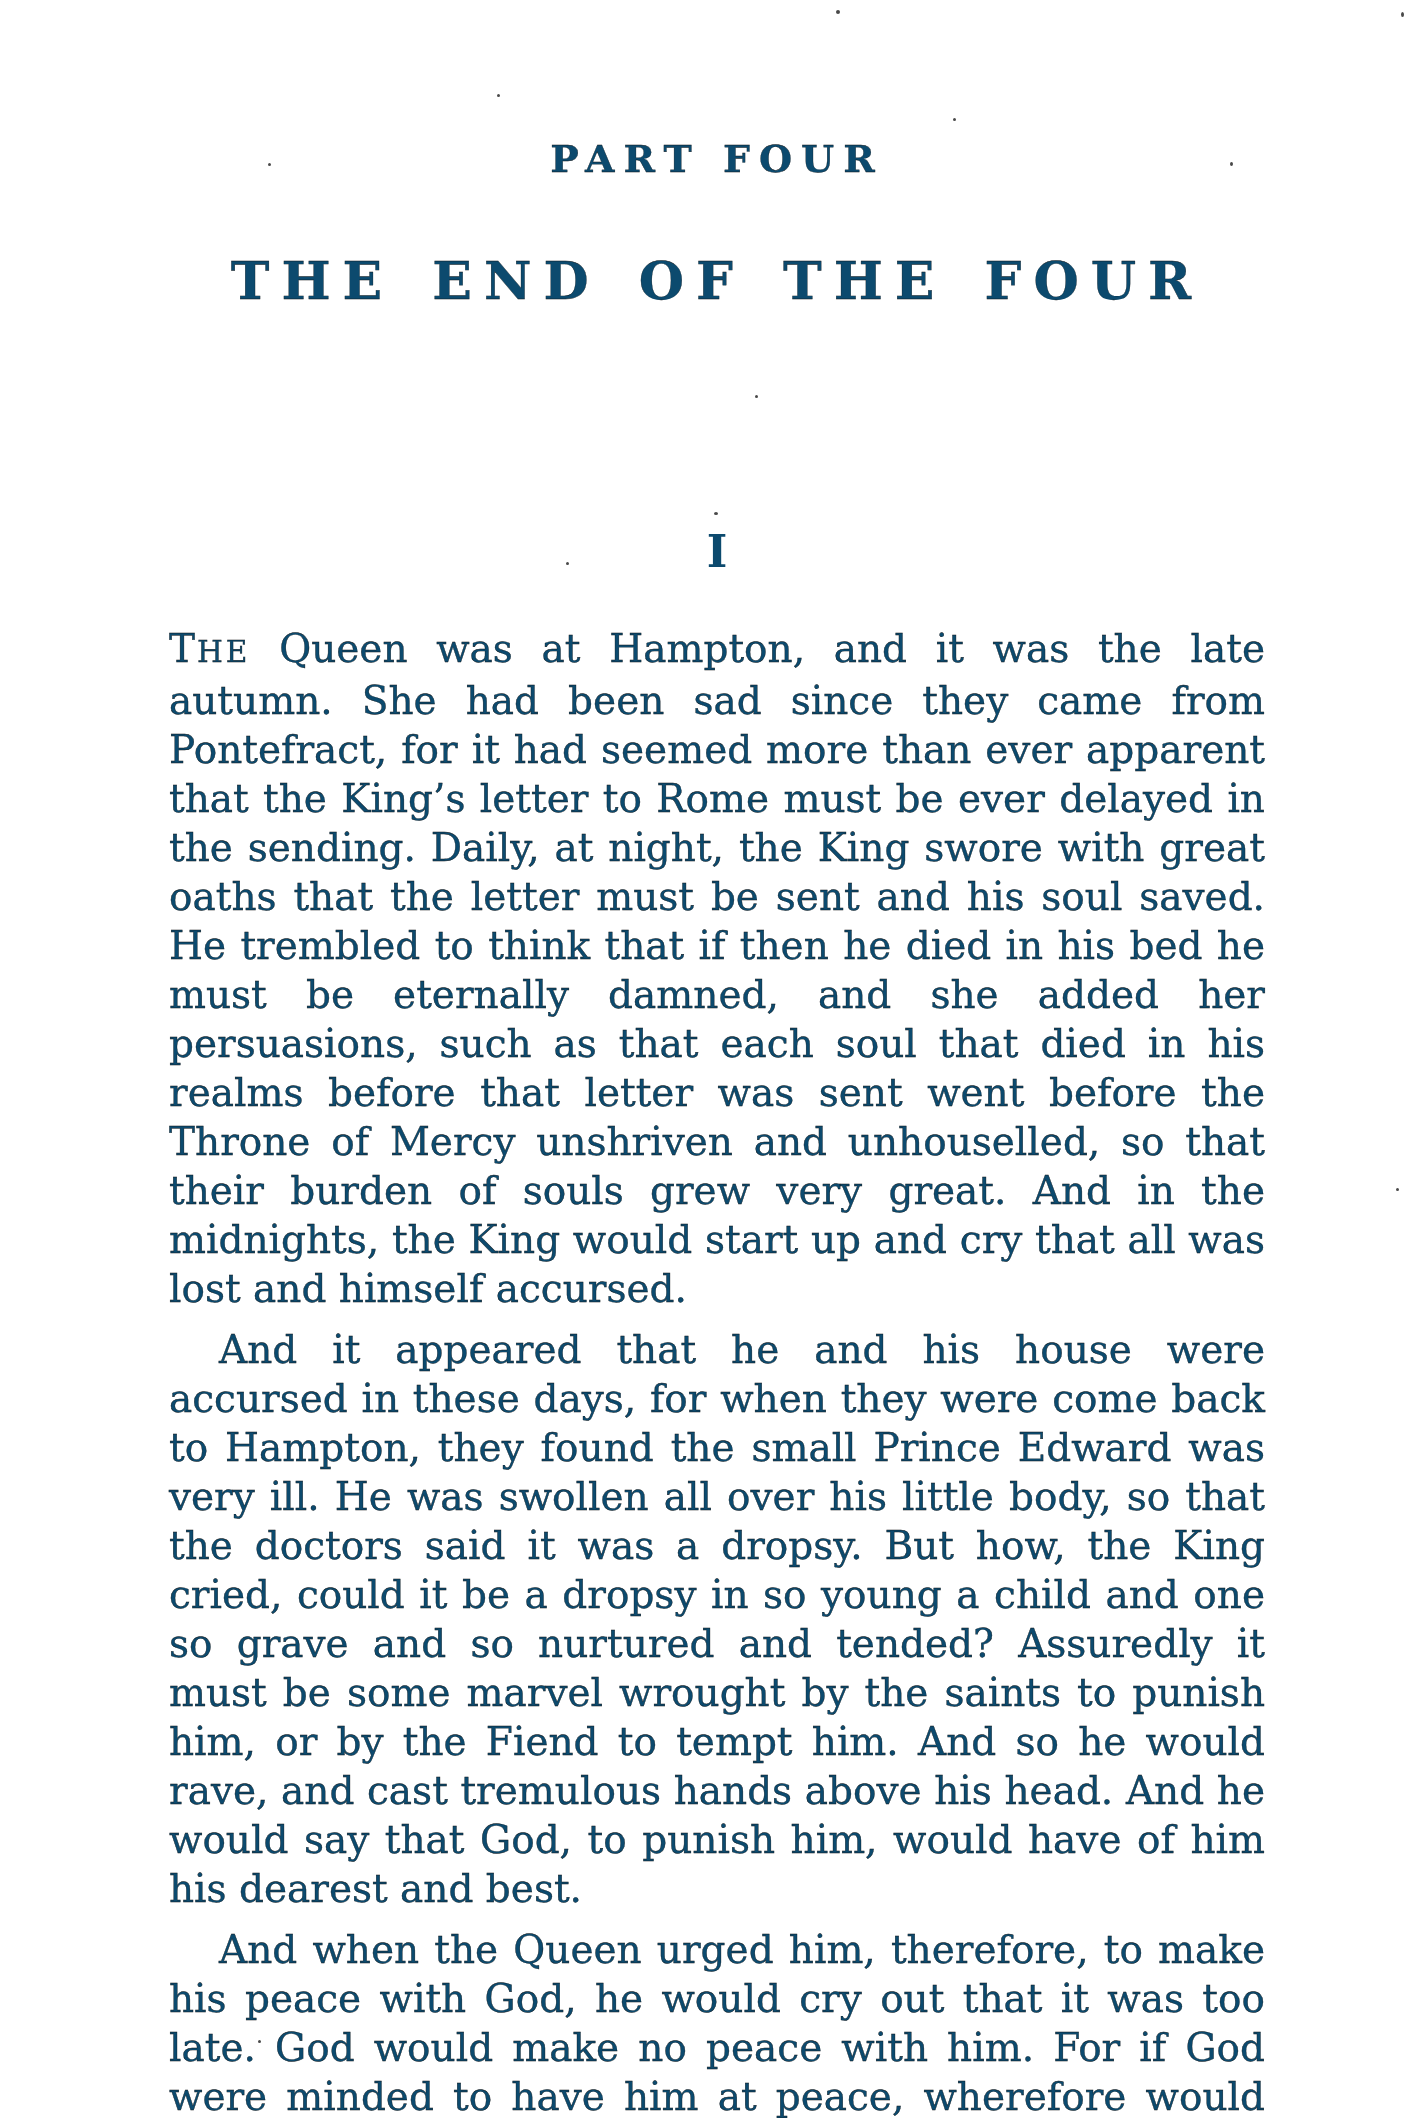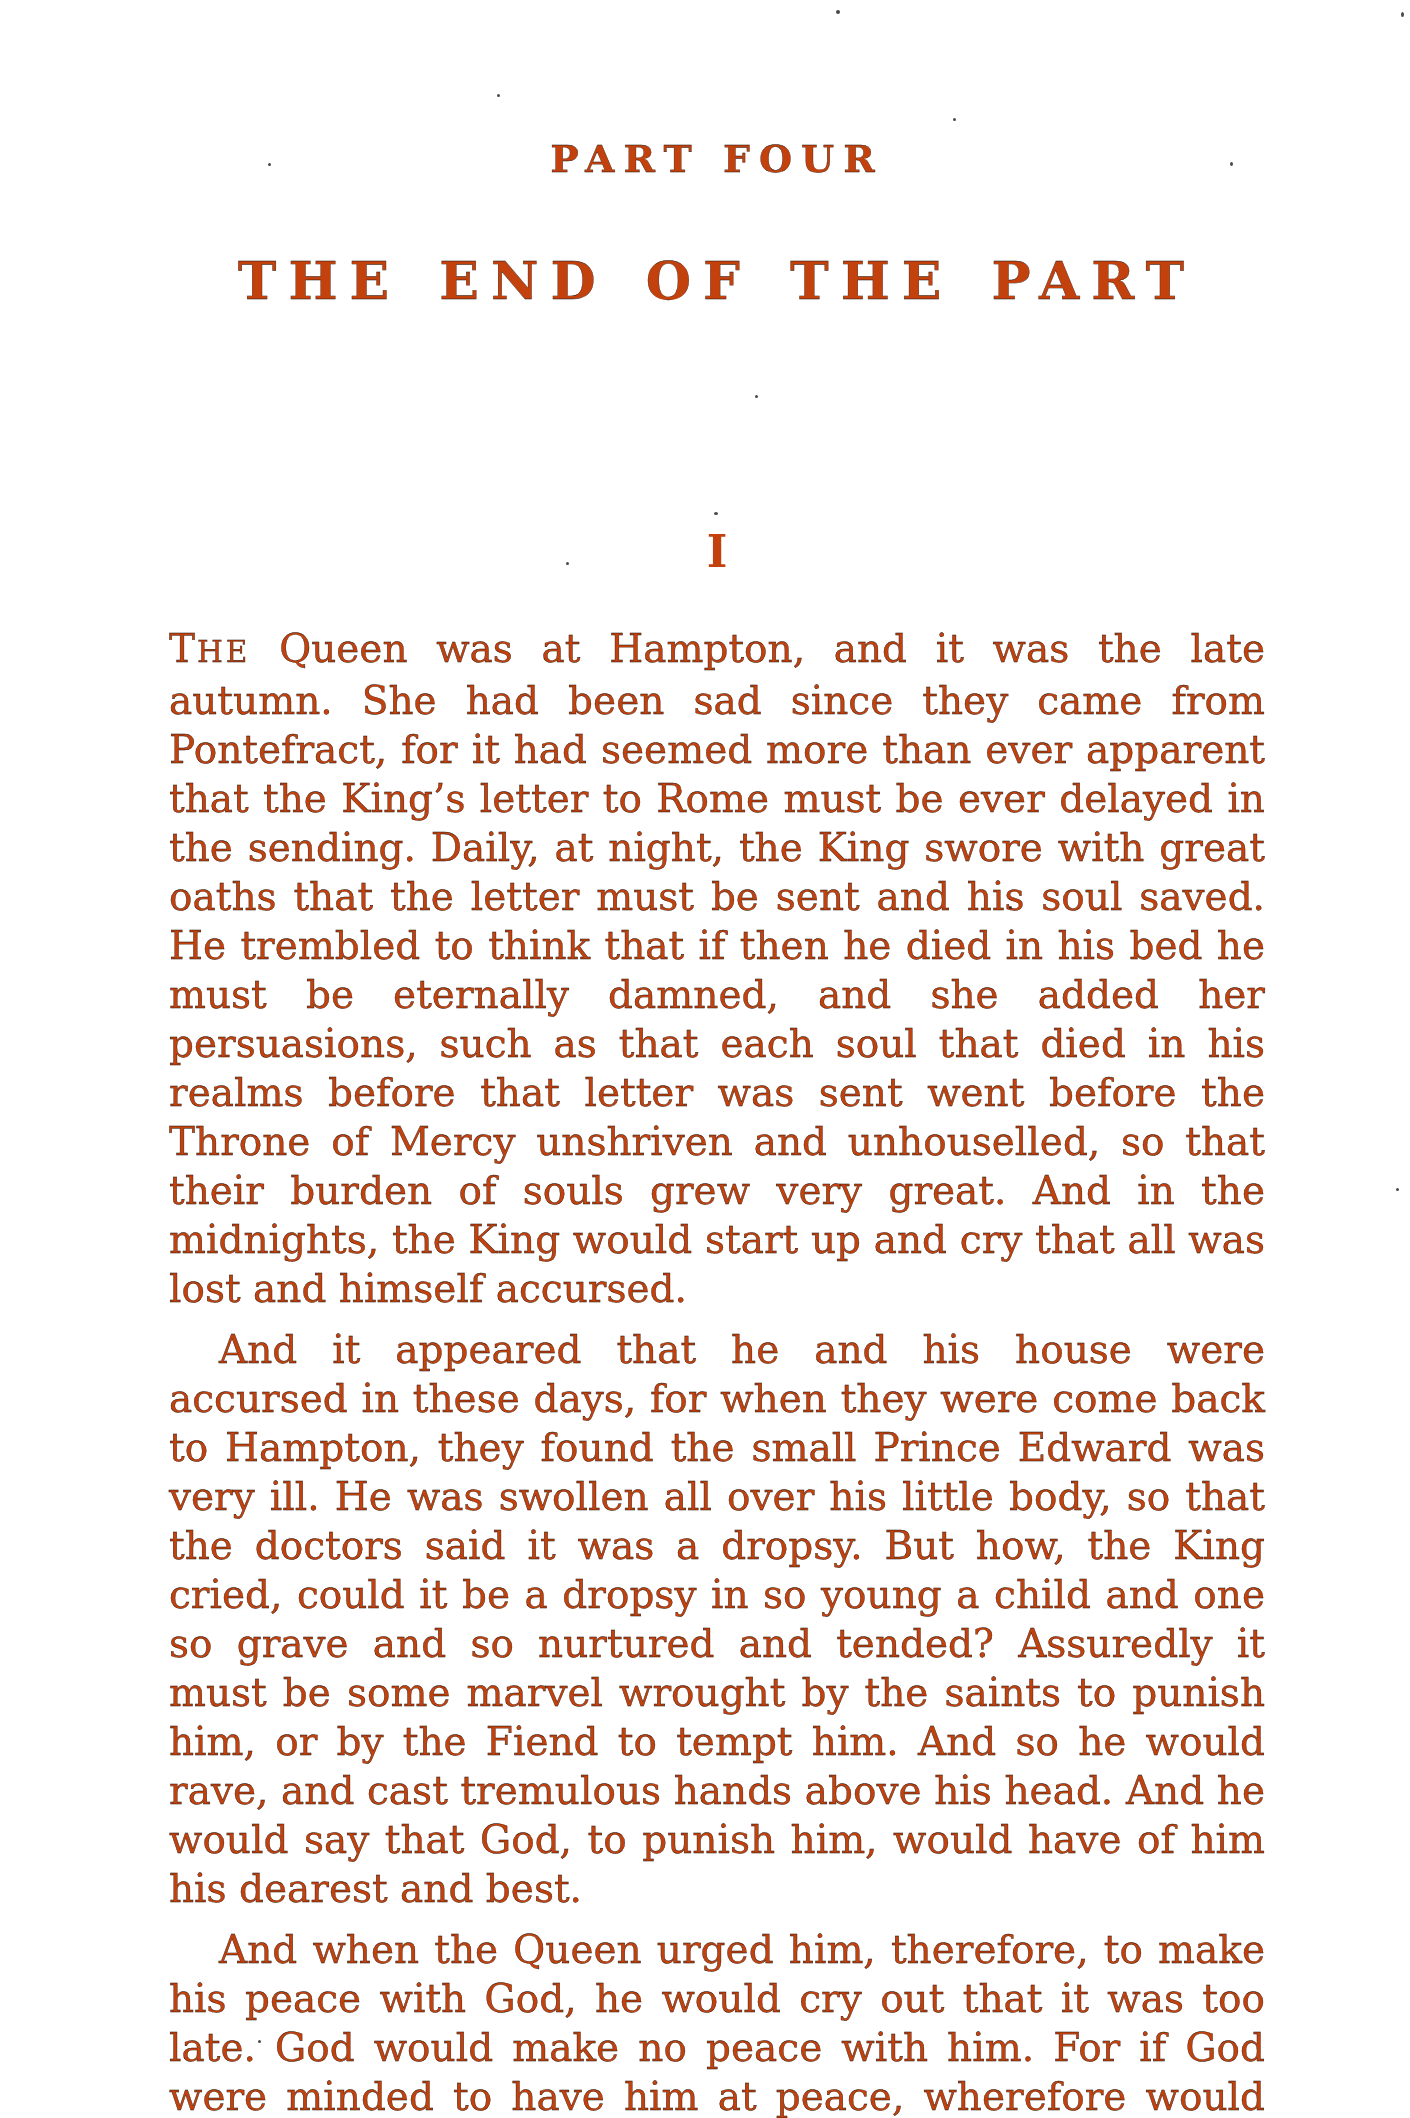--- a/index.html
+++ b/index.html
@@ -5,21 +5,21 @@
   html, body {
     margin: 0;
     padding: 0;
     background: #ffffff;
   }
   .page {
     position: relative;
     width: 1410px;
     height: 2118px;
     background: #ffffff;
-    color: #c2410c;
+    color: #0c4a6e;
     font-family: "DejaVu Serif", "Liberation Serif", serif;
     overflow: hidden;
   }
   .centered-block {
     position: absolute;
     left: 157px;
     width: 1120px;
     text-align: center;
     white-space: nowrap;
   }
@@ -80,21 +80,21 @@
     opacity: 0.8;
   }
 </style>
 </head>
 <body>
 
 <div class="page">
 
   <div class="centered-block part-label">PART FOUR</div>
 
-  <h1 class="centered-block chapter-title">THE END OF THE PART</h1>
+  <h1 class="centered-block chapter-title">THE END OF THE FOUR</h1>
 
   <div class="centered-block section-numeral">I</div>
 
   <div class="body-text">
     <p class="para"><span class="lead-initial">T</span><span class="lead-smallcaps">HE</span><span> Queen was at Hampton, and it was the late autumn. She had been sad since they came from Pontefract, for it had seemed more than ever apparent that the King’s letter to Rome must be ever delayed in the sending. Daily, at night, the King swore with great oaths that the letter must be sent and his soul saved. He trembled to think that if then he died in his bed he must be eternally damned, and she added her persuasions, such as that each soul that died in his realms before that letter was sent went before the Throne of Mercy unshriven and unhouselled, so that their burden of souls grew very great. And in the midnights, the King would start up and cry that all was lost and himself accursed.</span></p>
 
     <p class="para indent">And it appeared that he and his house were accursed in these days, for when they were come back to Hampton, they found the small Prince Edward was very ill. He was swollen all over his little body, so that the doctors said it was a dropsy. But how, the King cried, could it be a dropsy in so young a child and one so grave and so nurtured and tended? Assuredly it must be some marvel wrought by the saints to punish him, or by the Fiend to tempt him. And so he would rave, and cast tremulous hands above his head. And he would say that God, to punish him, would have of him his dearest and best.</p>
 
     <p class="para indent">And when the Queen urged him, therefore, to make his peace with God, he would cry out that it was too late. God would make no peace with him. For if God were minded to have him at peace, wherefore would He not smoothe the</p>
   </div>

